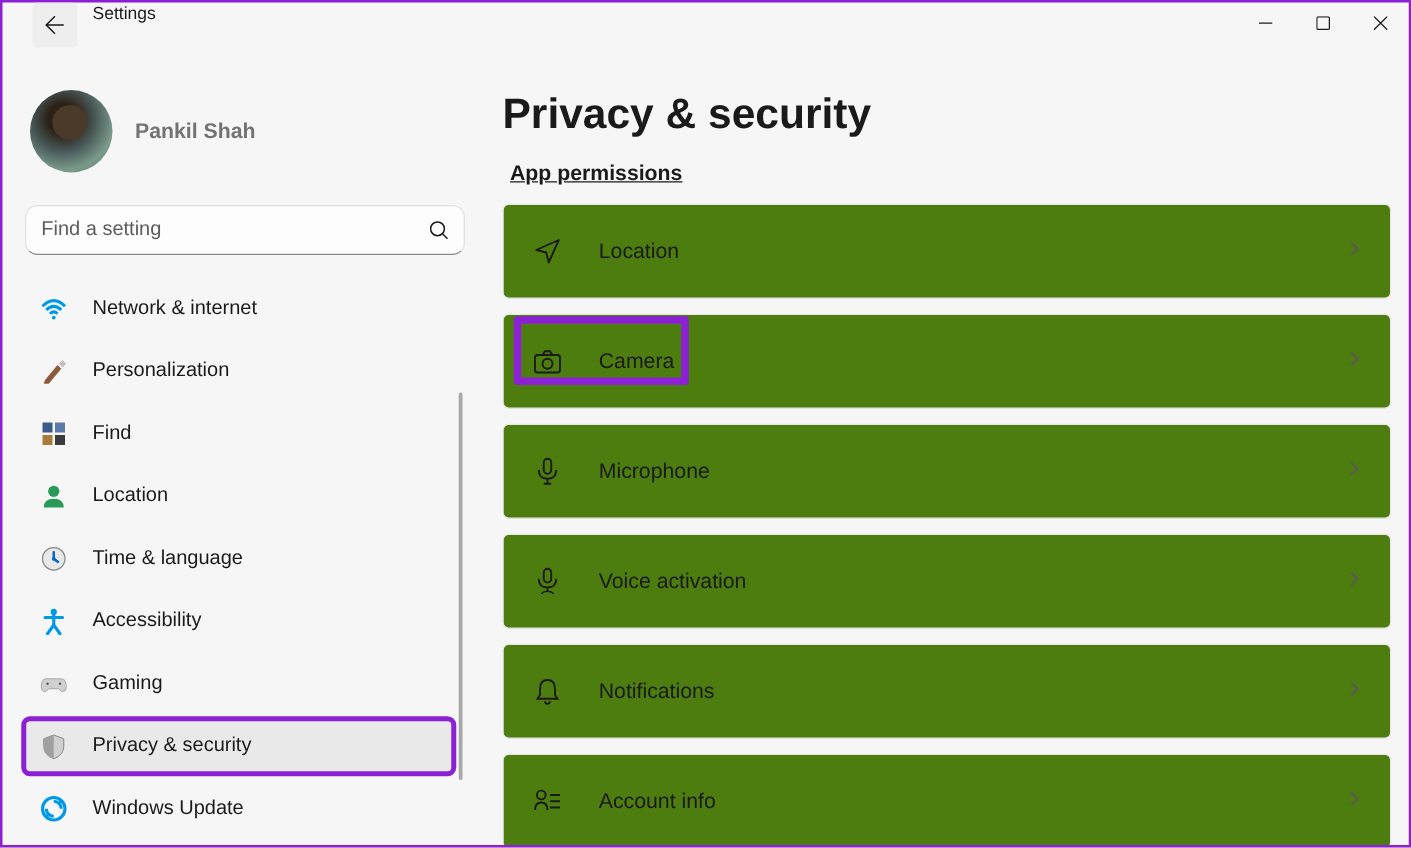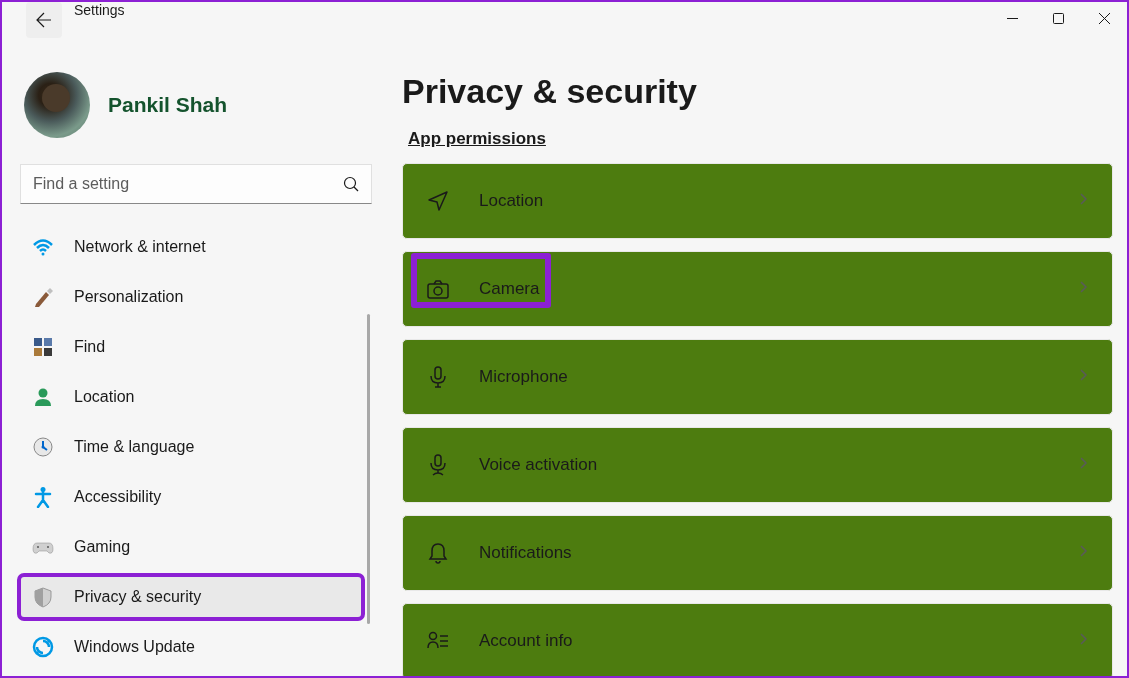--- a/index.html
+++ b/index.html
@@ -75,32 +75,32 @@
       content: "";
       position: absolute;
       top: 12px;
       left: 18px;
       width: 28px;
       height: 28px;
       background: #4a3a2a;
       border-radius: 50%;
     }
     .user-name {
-      font-size: 21px;
+      font-size: 17px;
       font-weight: 600;
-      color: #14532d;
+      color: #737373;
     }
     .search-box {
       display: flex;
       align-items: center;
       width: 352px;
       height: 40px;
       background: #fdfdfd;
       border: 1px solid #e0e0e0;
-      border-radius: 0;
+      border-radius: 10px;
       padding: 0 12px;
       margin-bottom: 22px;
       border-bottom: 1.5px solid #888;
     }
     .search-input {
       flex: 1;
       border: none;
       outline: none;
       background: transparent;
       font-size: 16px;

